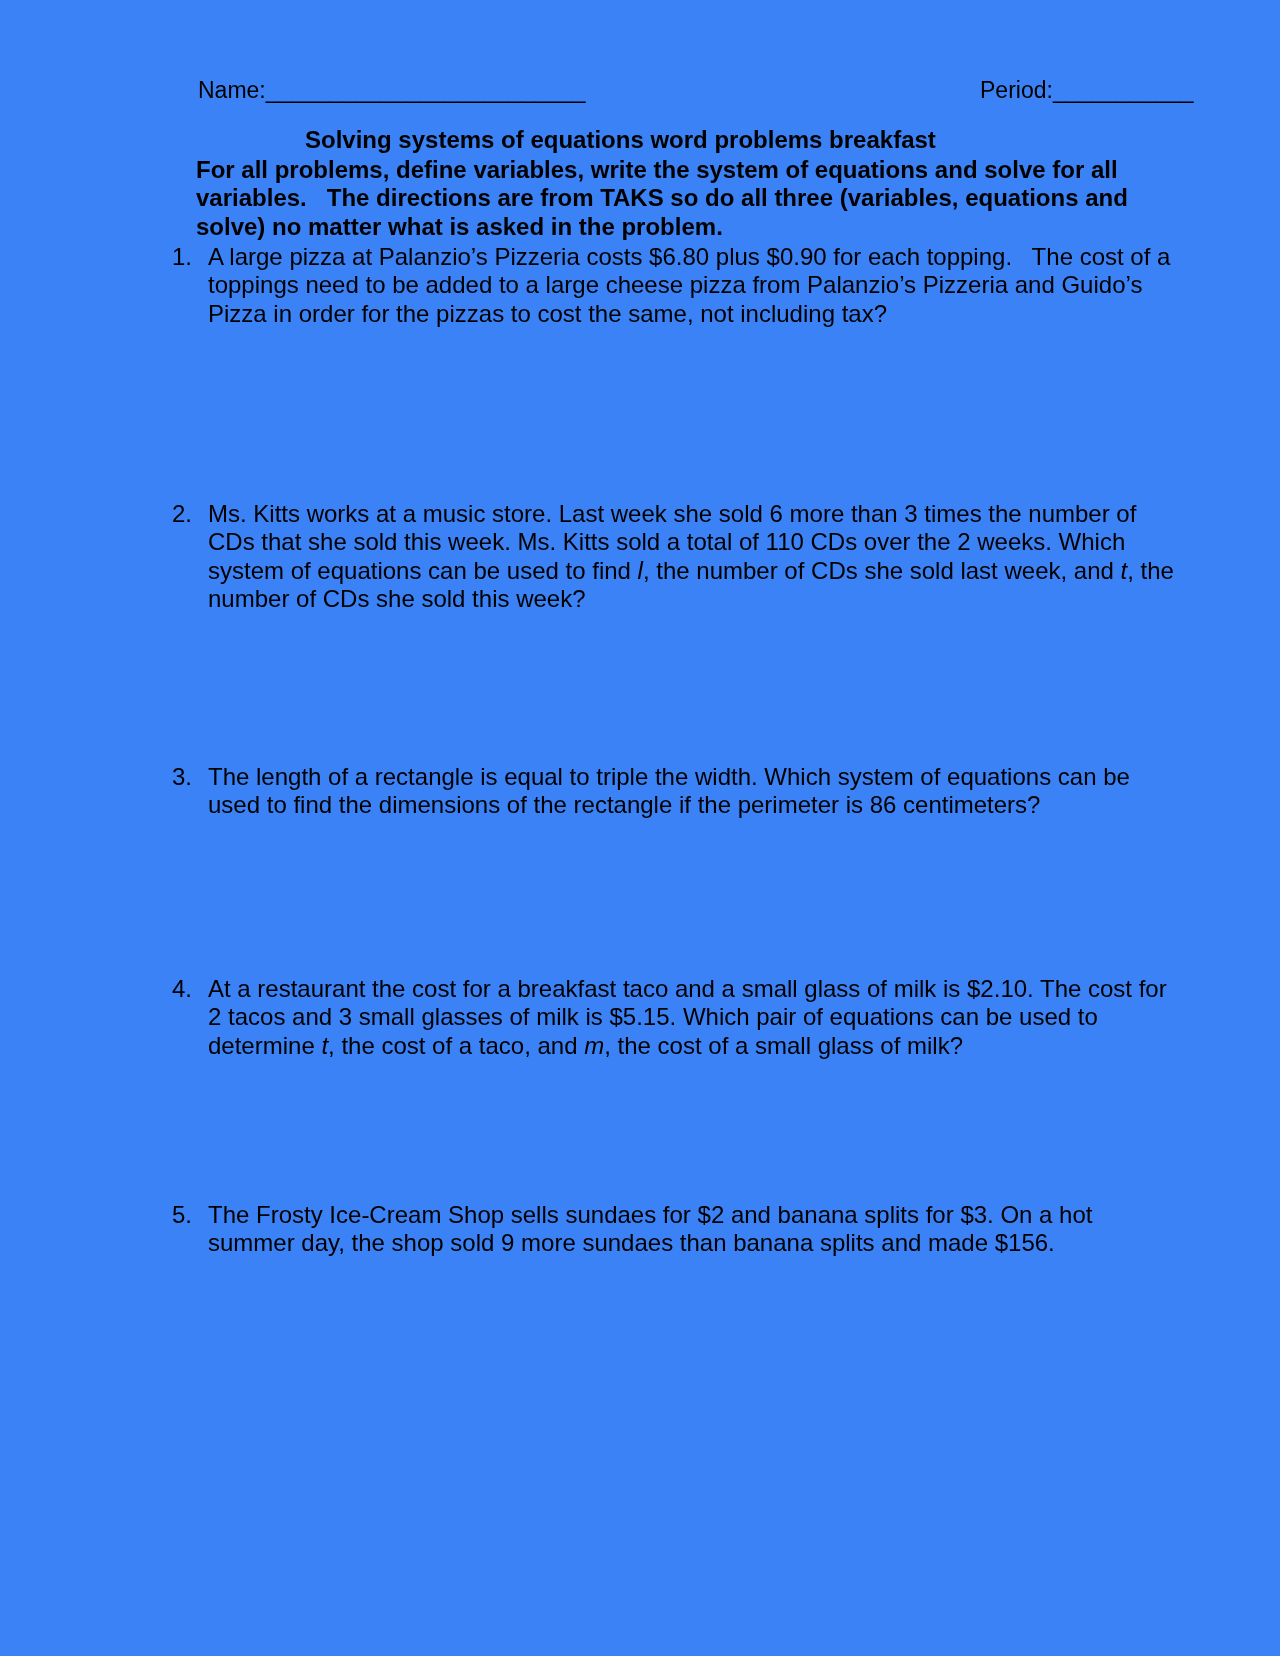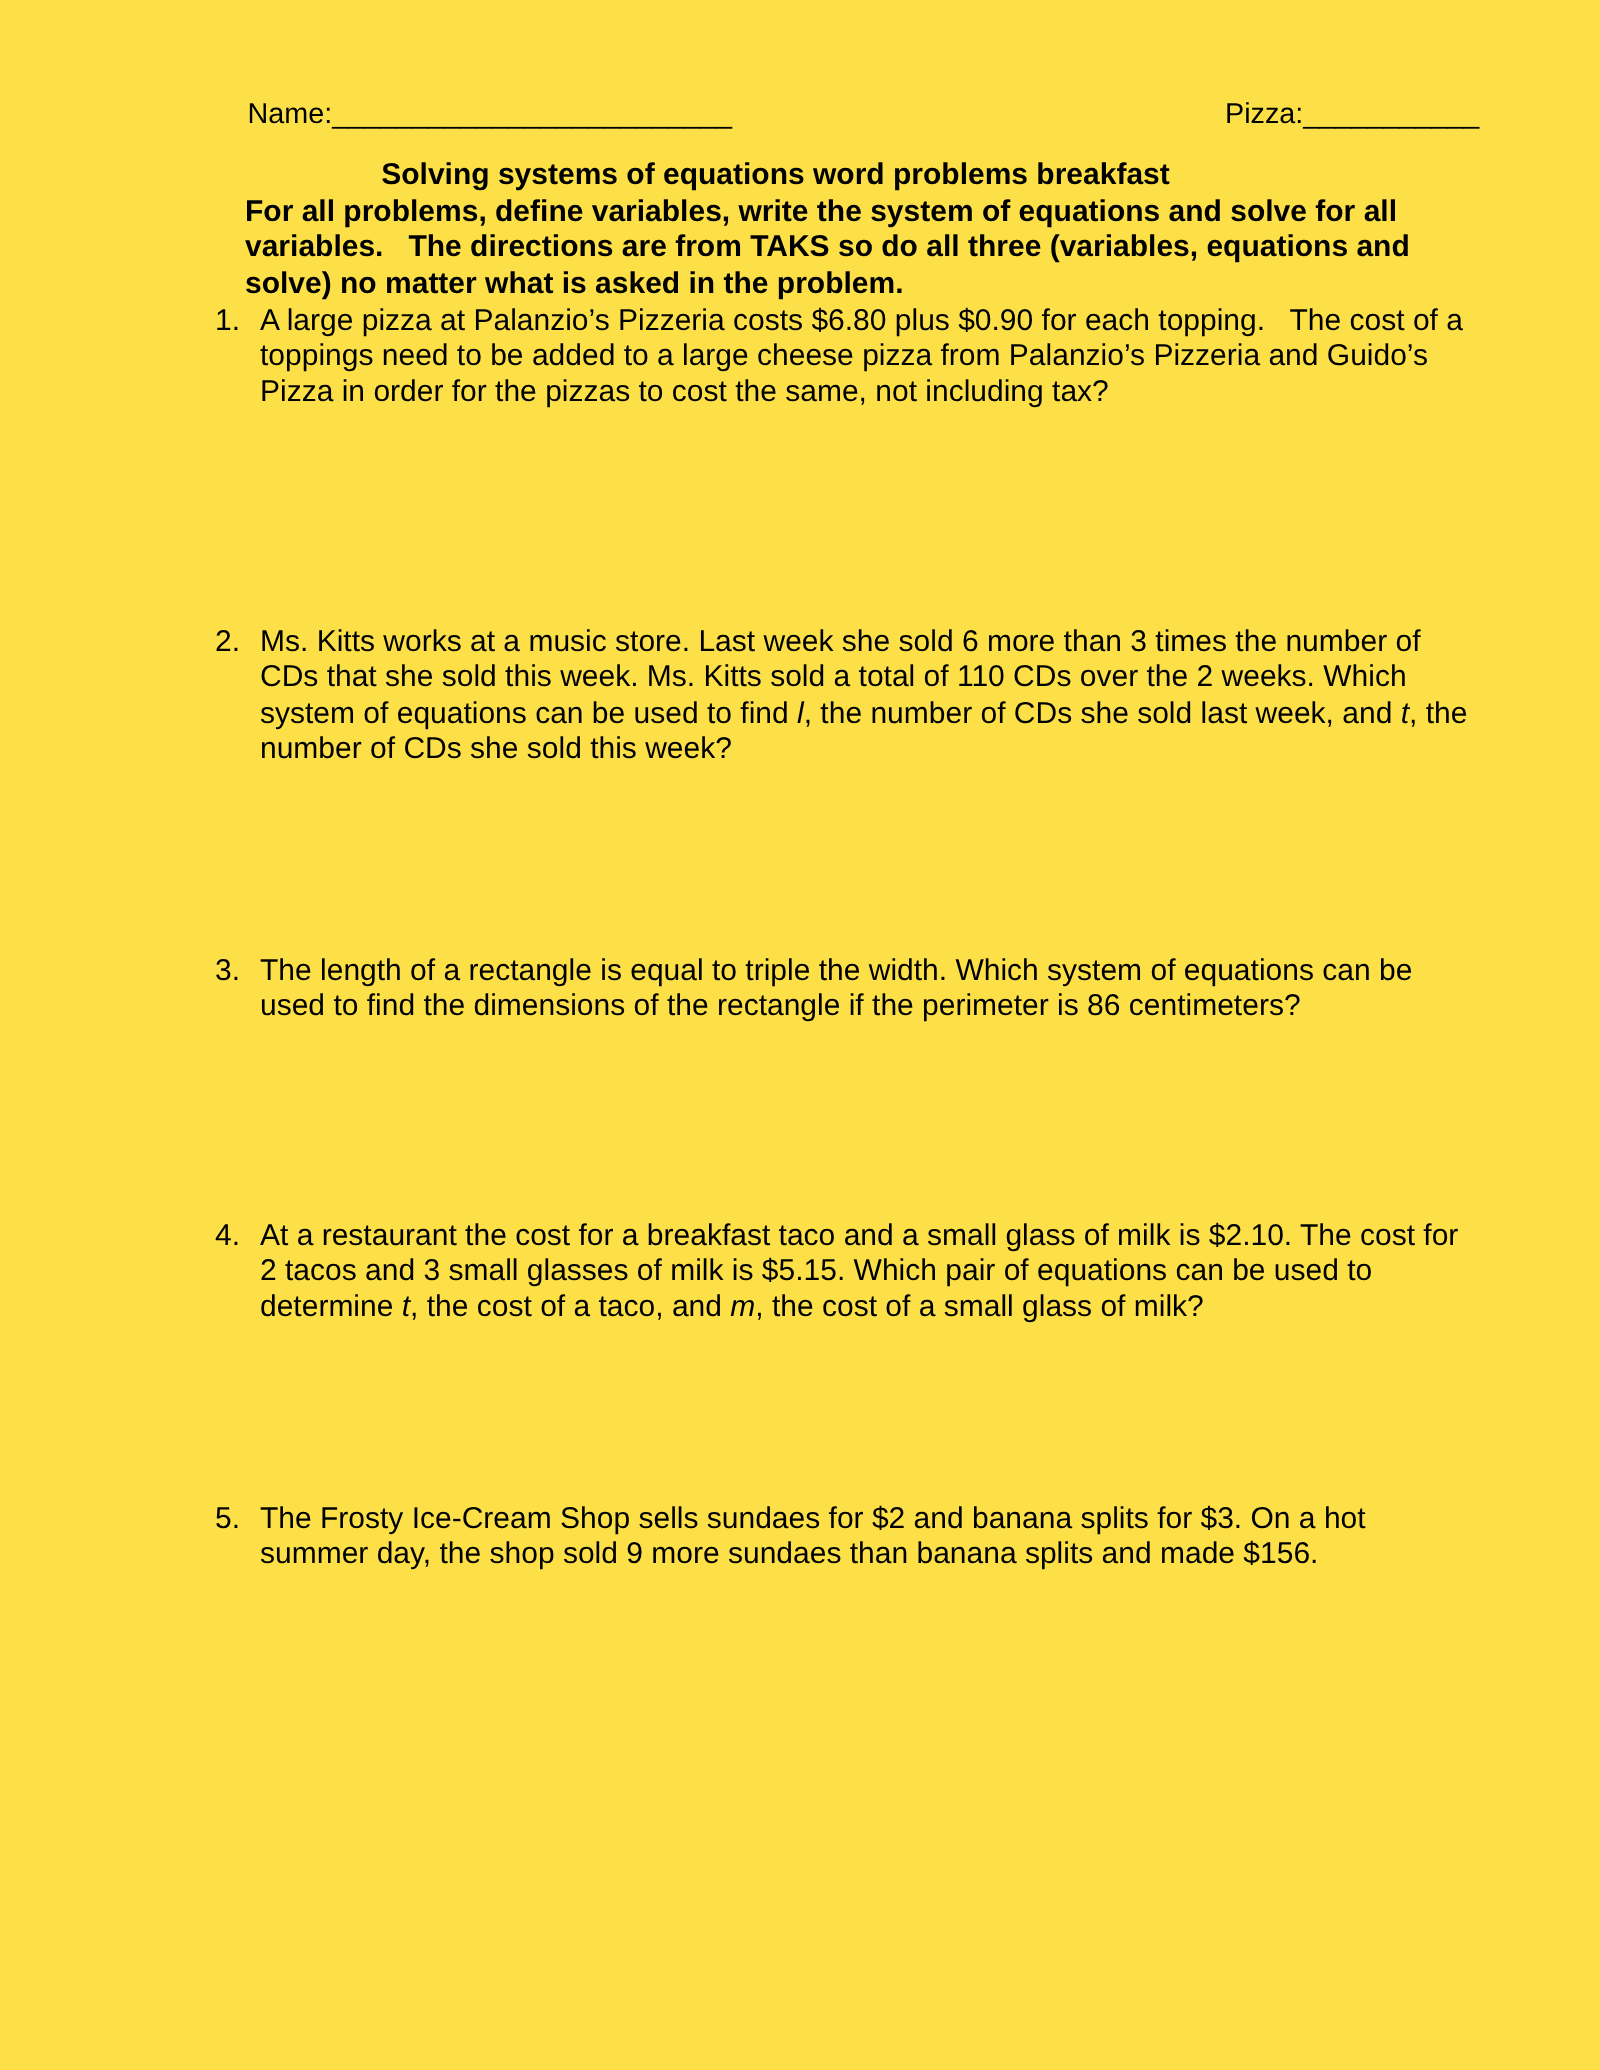--- a/index.html
+++ b/index.html
@@ -4,21 +4,21 @@
 <style>
   html, body {
     margin: 0;
     padding: 0;
     background: #ffffff;
   }
   #page {
     position: relative;
     width: 1280px;
     height: 1656px;
-    background: #fde047;
+    background: #3b82f6;
     color: #000000;
     font-family: "Liberation Sans", sans-serif;
     font-size: 24px;
     line-height: 28.4px;
     overflow: hidden;
   }
   .abs { position: absolute; }
   .hdr {
     top: 76px;
     font-size: 23px;
@@ -56,21 +56,21 @@
   .p4 { top: 975px; }
   .p5 { top: 1201px; }
 </style>
 </head>
 <body>
 
 <div id="page">
 
   <div class="abs hdr hdr-name"><span>Name:</span><span>_________________________</span></div>
 
-  <div class="abs hdr hdr-period"><span>Pizza:</span><span>___________</span></div>
+  <div class="abs hdr hdr-period"><span>Period:</span><span>___________</span></div>
 
   <div class="abs title">Solving systems of equations word problems breakfast</div>
 
   <div class="abs instructions">
     <div class="line">For all problems, define variables, write the system of equations and solve for all</div>
     <div class="line">variables.   The directions are from TAKS so do all three (variables, equations and</div>
     <div class="line">solve) no matter what is asked in the problem.</div>
   </div>
 
   <div class="abs problem p1">

